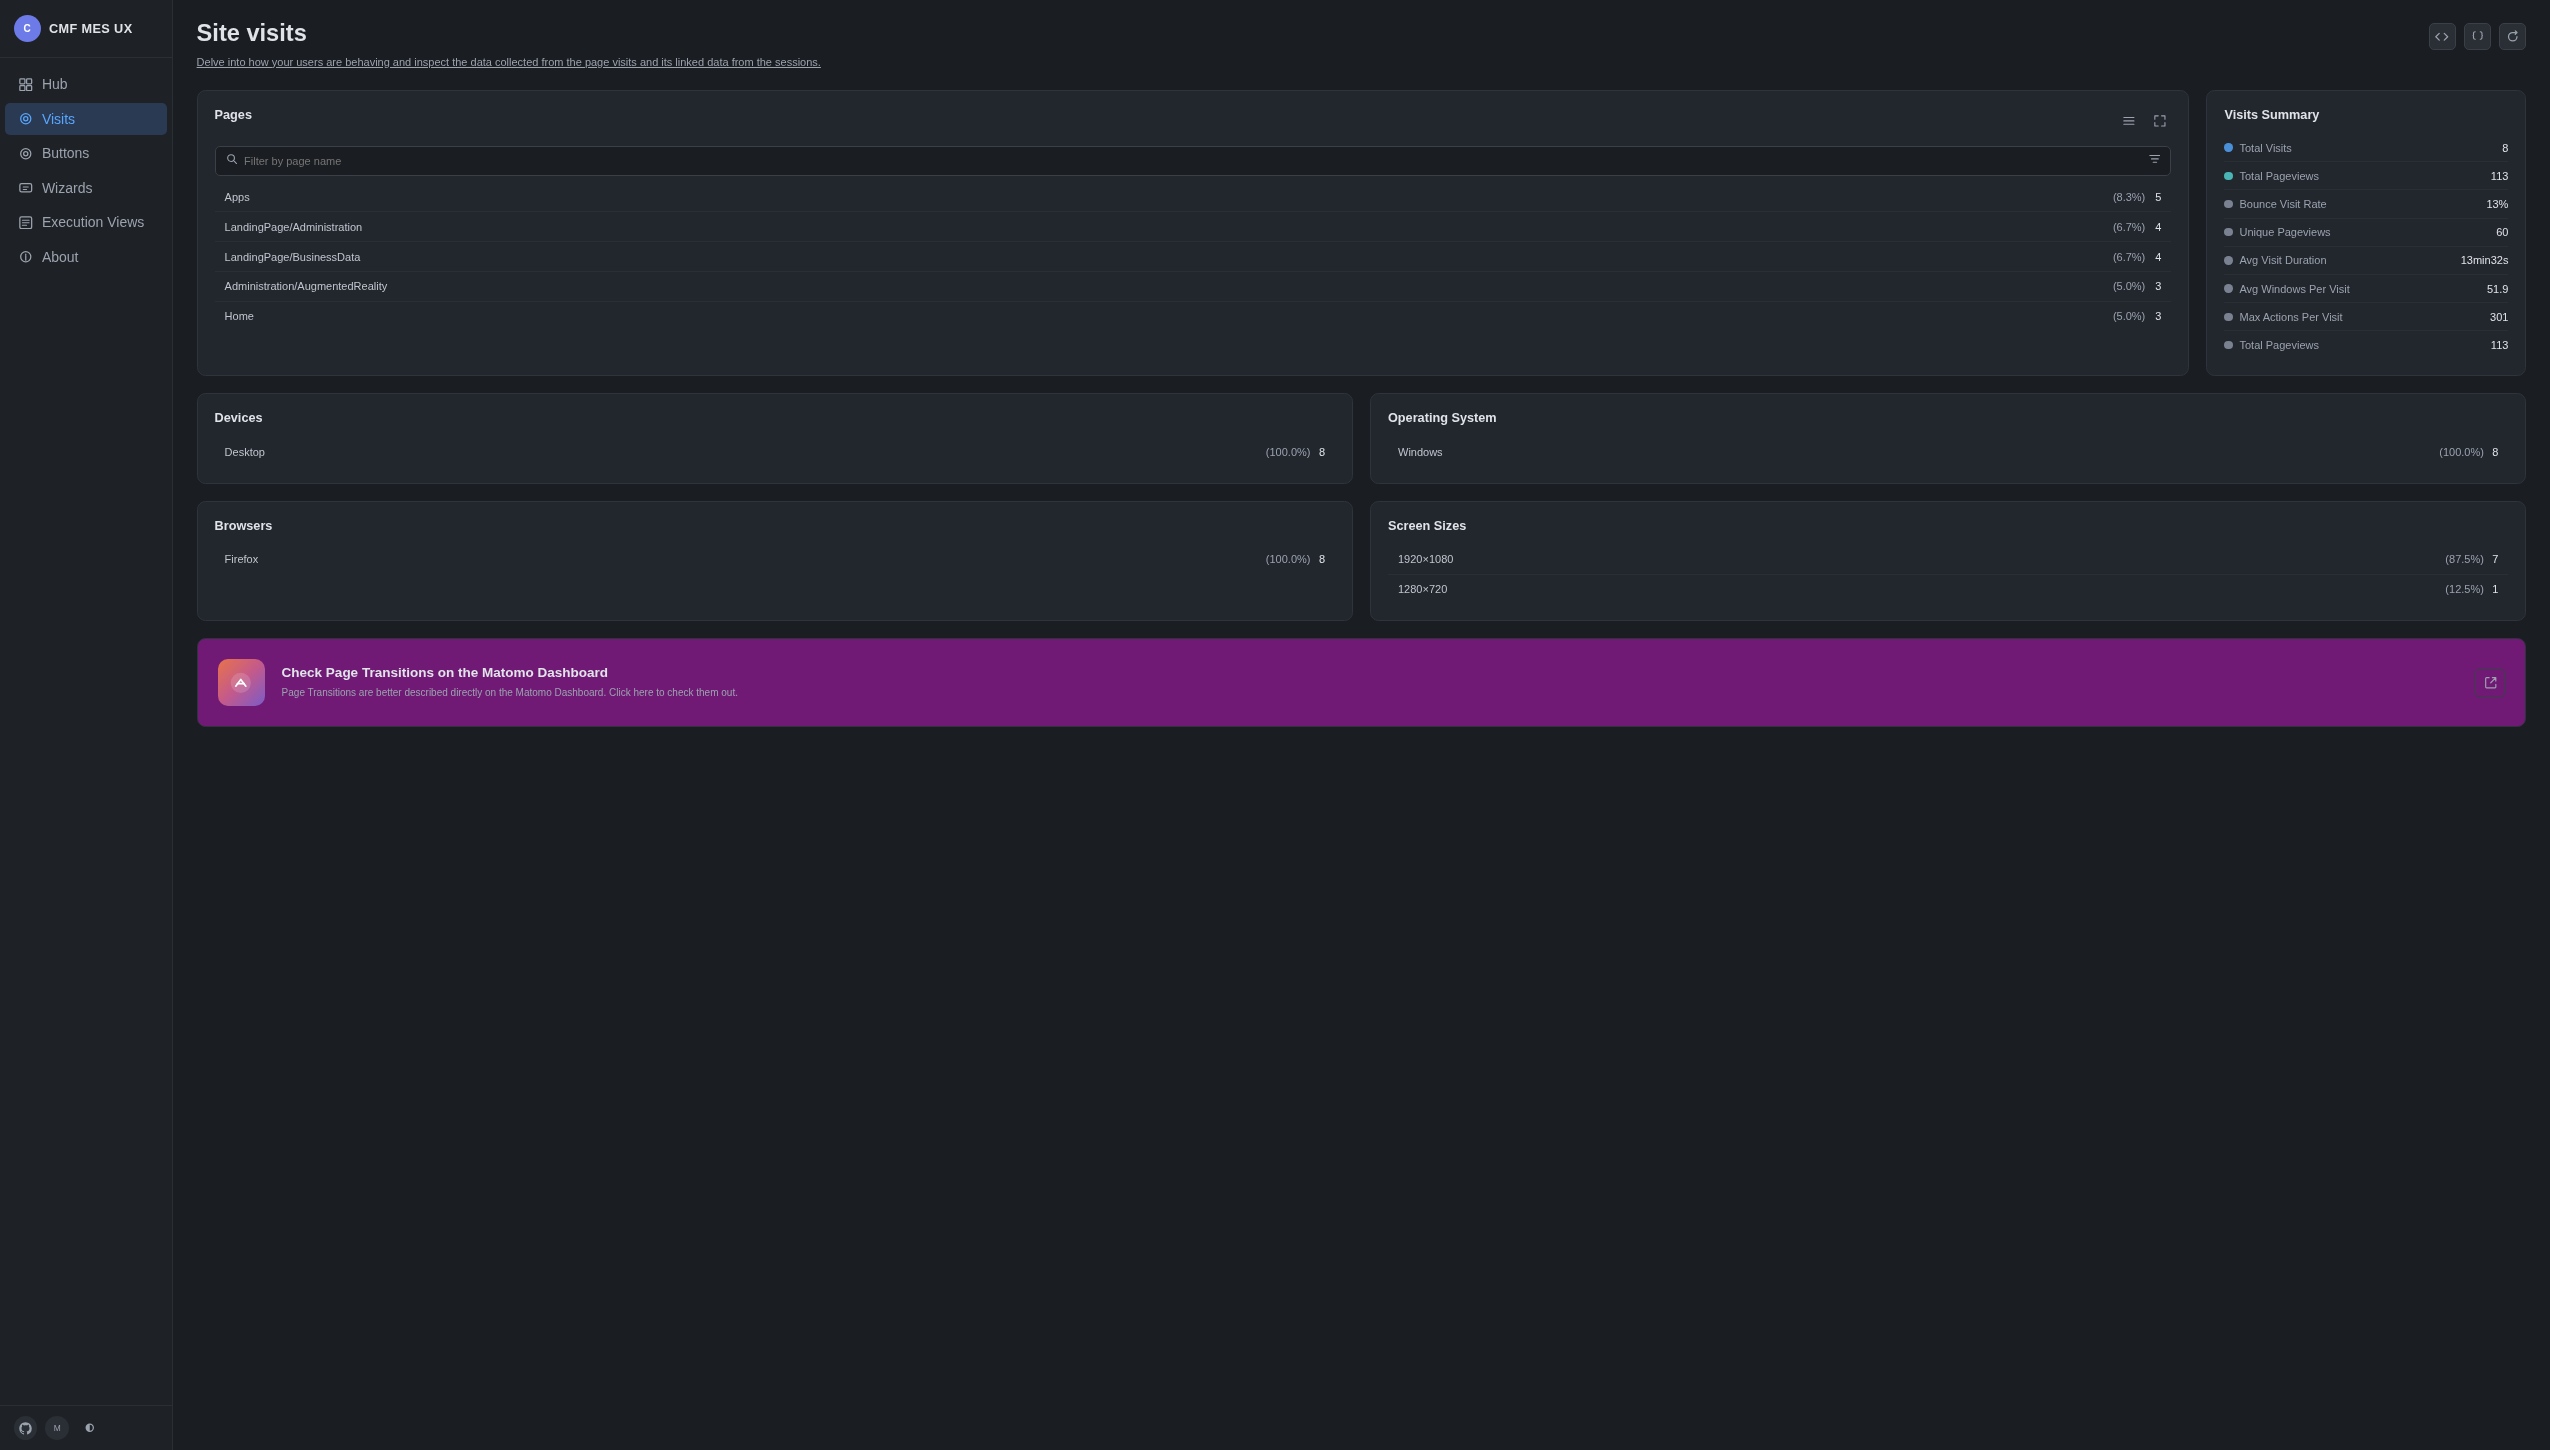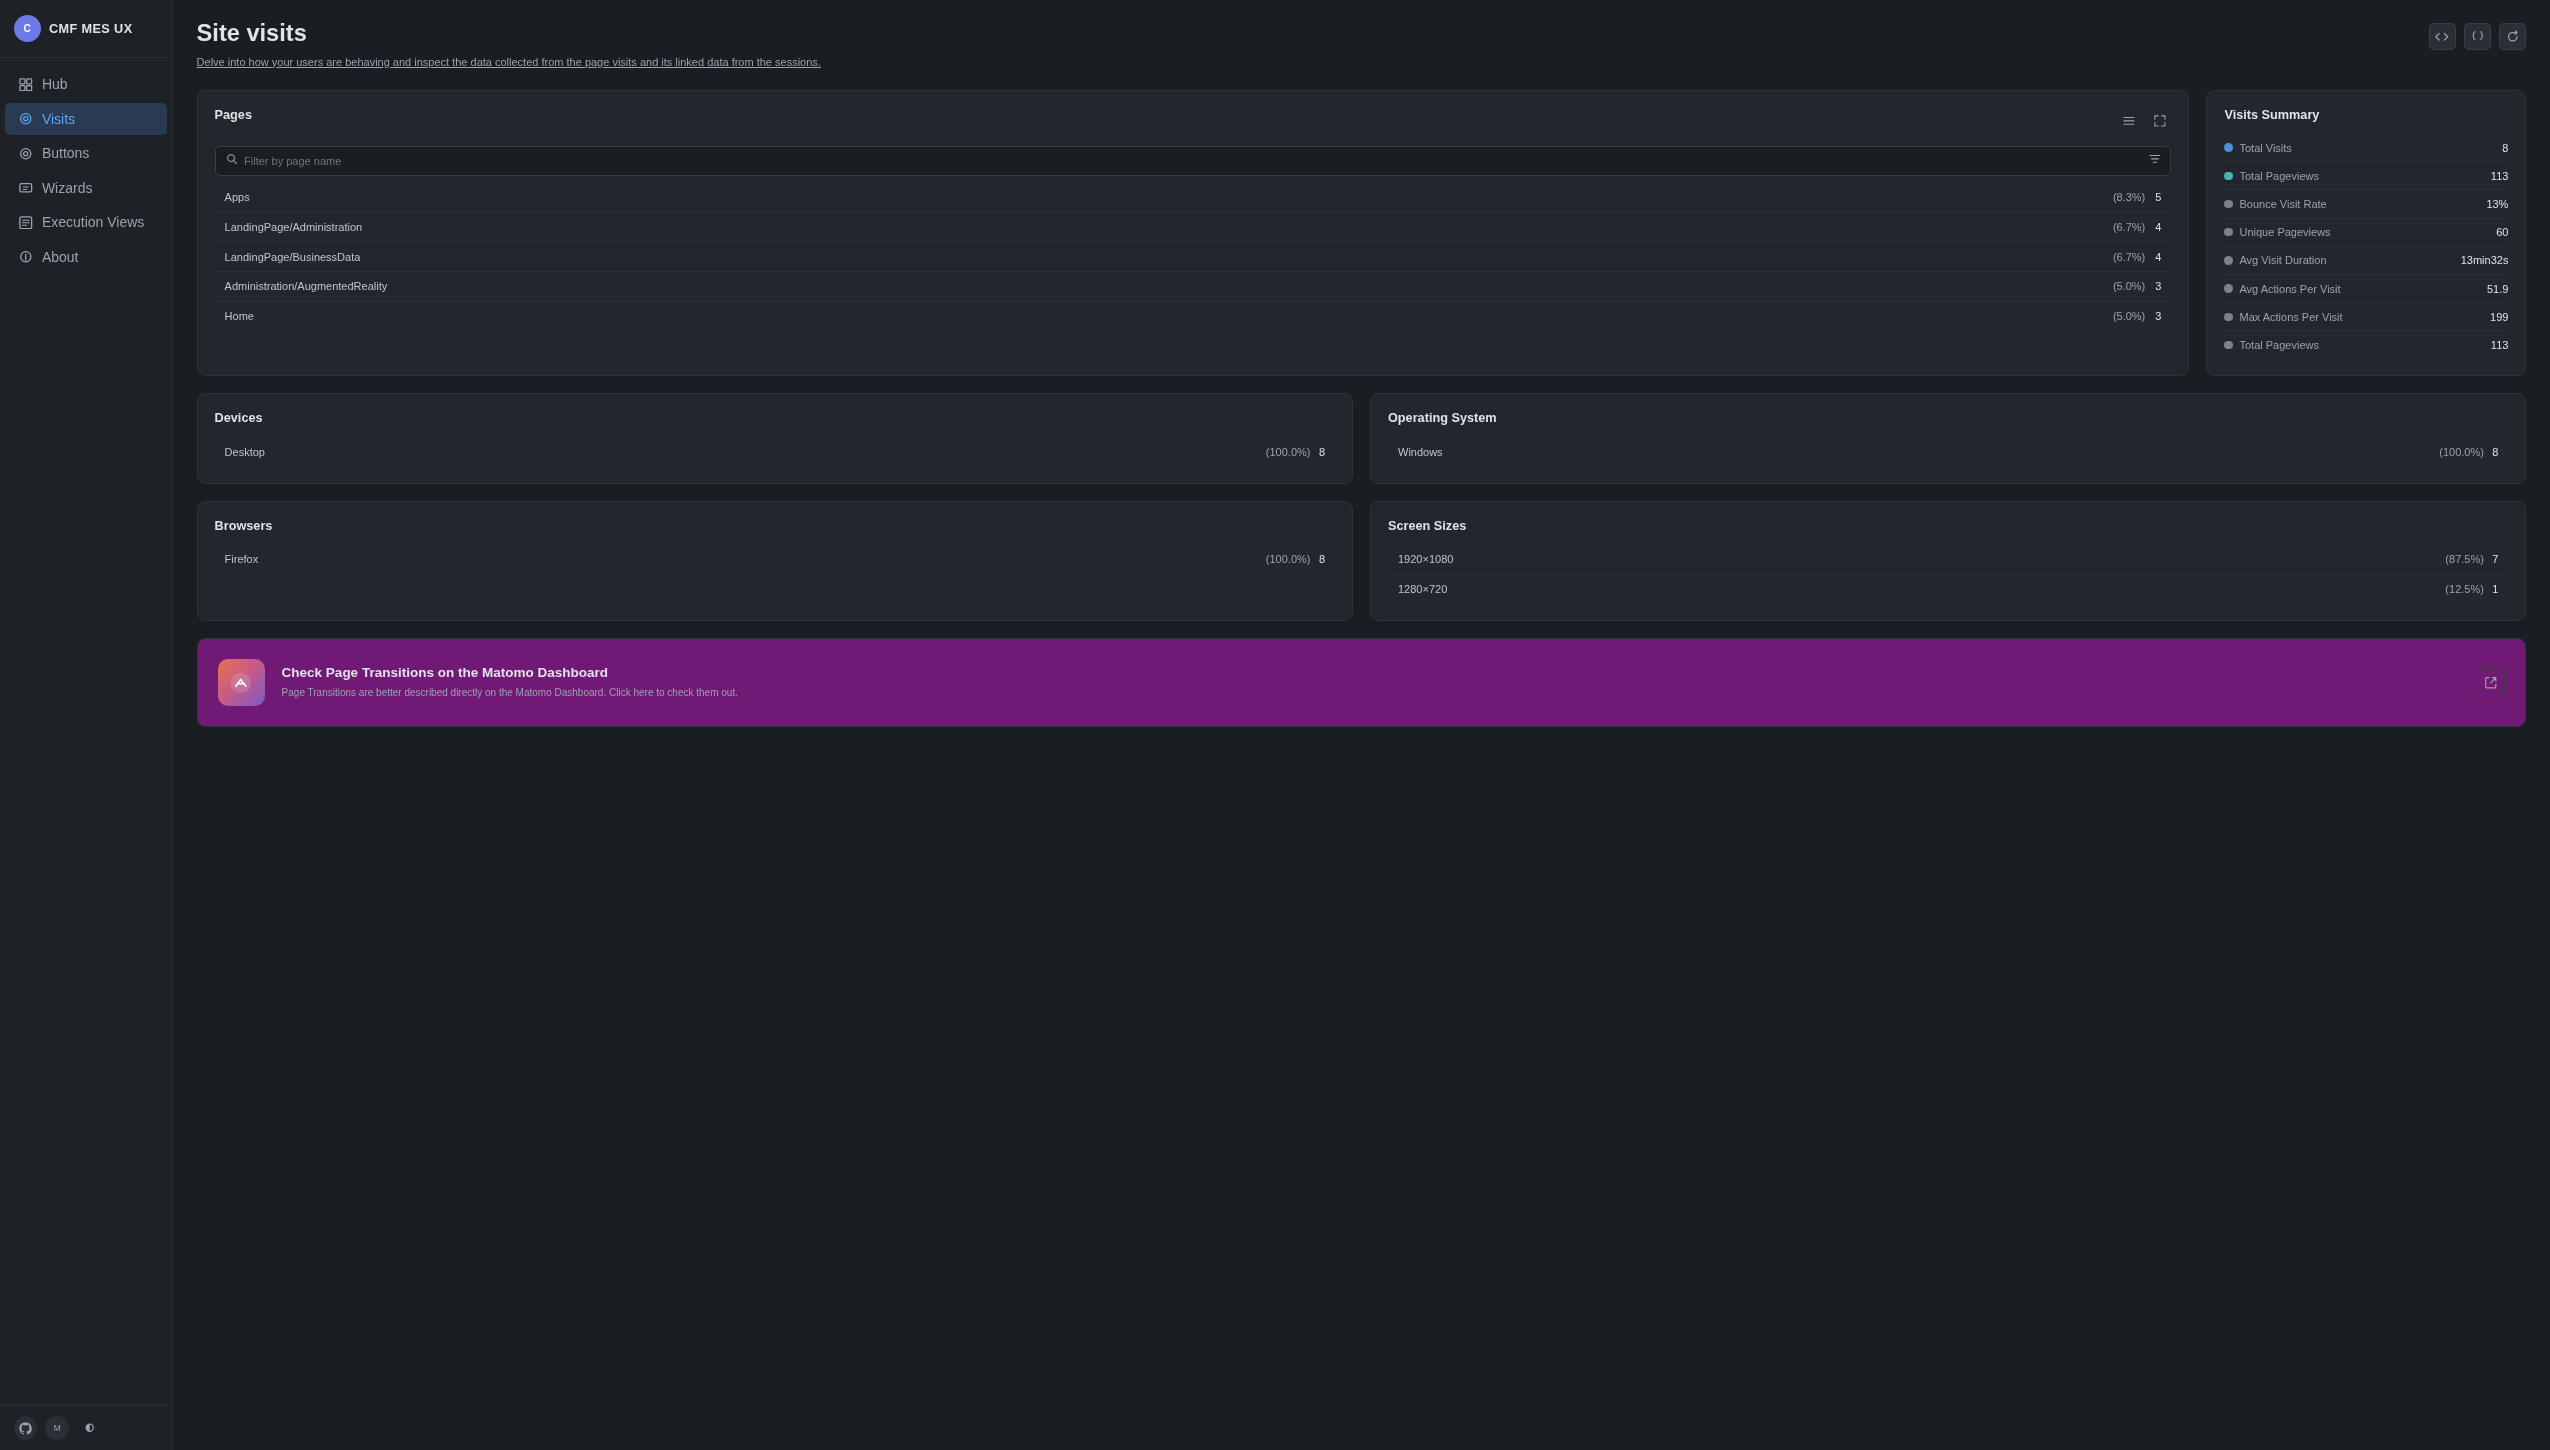--- a/index.html
+++ b/index.html
@@ -543,30 +543,30 @@
         <div class="summary-row">
           <div class="summary-label">
             <div class="dot dot-gray"></div>
             <span>Avg Visit Duration</span>
           </div>
           <span class="summary-value">13min32s</span>
         </div>
         <div class="summary-row">
           <div class="summary-label">
             <div class="dot dot-gray"></div>
-            <span>Avg Actions Per Visit</span>
+            <span>Avg Windows Per Visit</span>
           </div>
           <span class="summary-value">51.9</span>
         </div>
         <div class="summary-row">
           <div class="summary-label">
             <div class="dot dot-gray"></div>
             <span>Max Actions Per Visit</span>
           </div>
-          <span class="summary-value">199</span>
+          <span class="summary-value">301</span>
         </div>
         <div class="summary-row">
           <div class="summary-label">
             <div class="dot dot-gray"></div>
             <span>Total Pageviews</span>
           </div>
           <span class="summary-value">113</span>
         </div>
       </div>
     </div>

